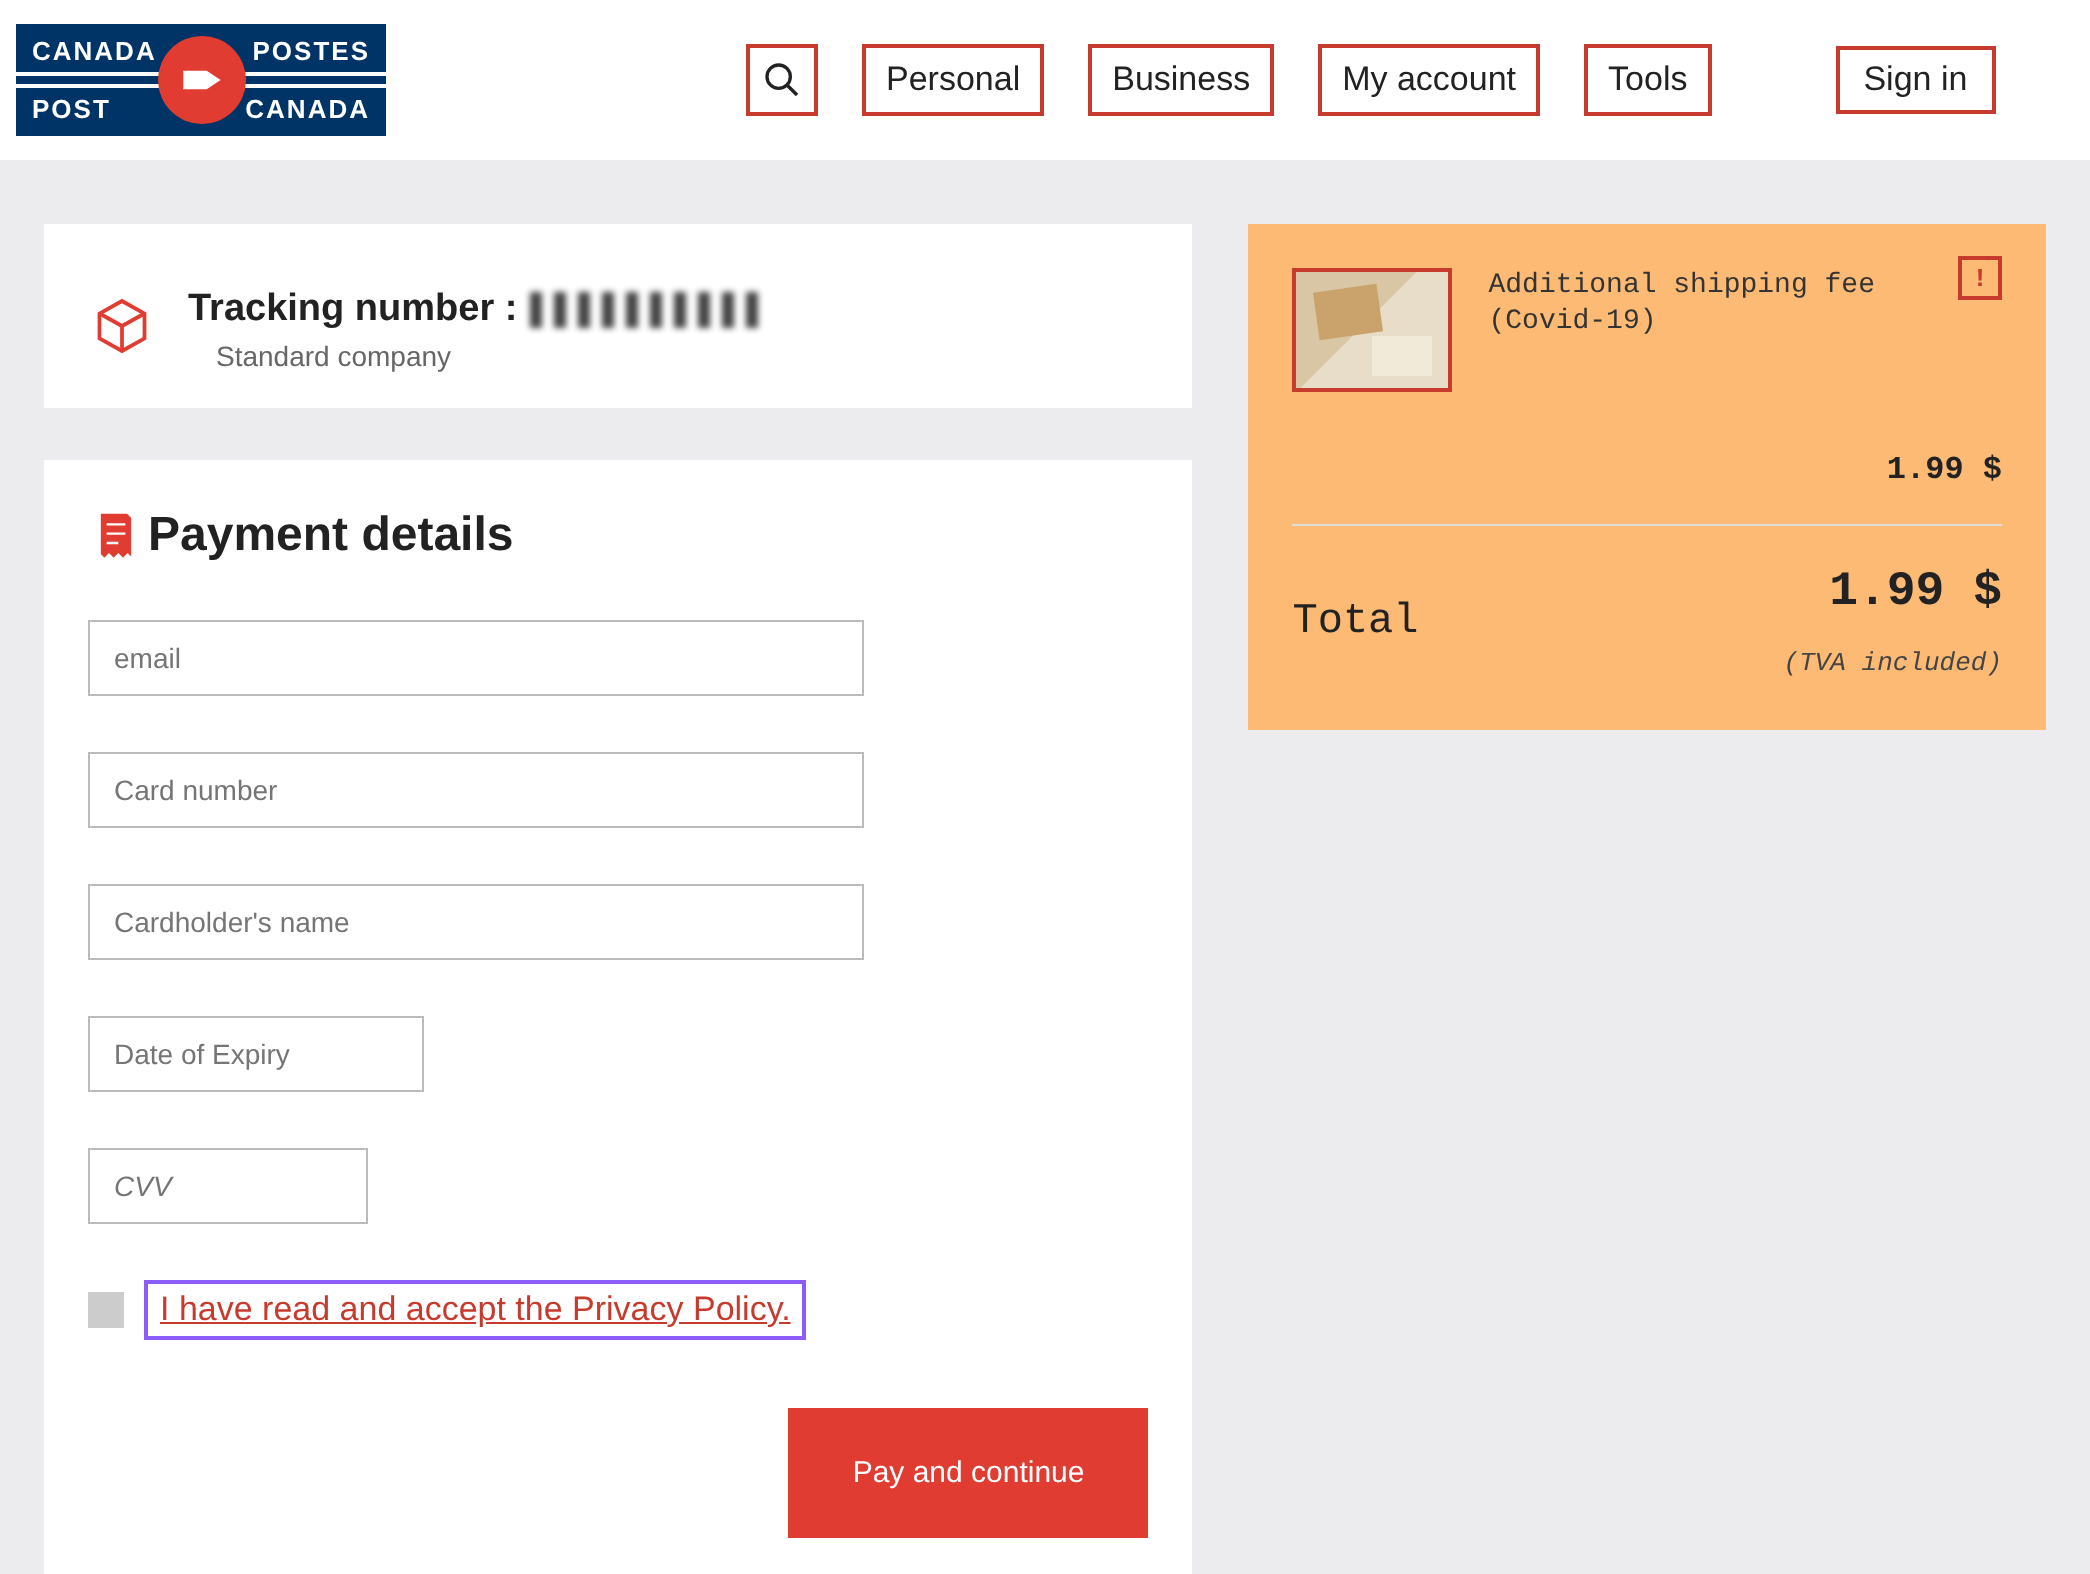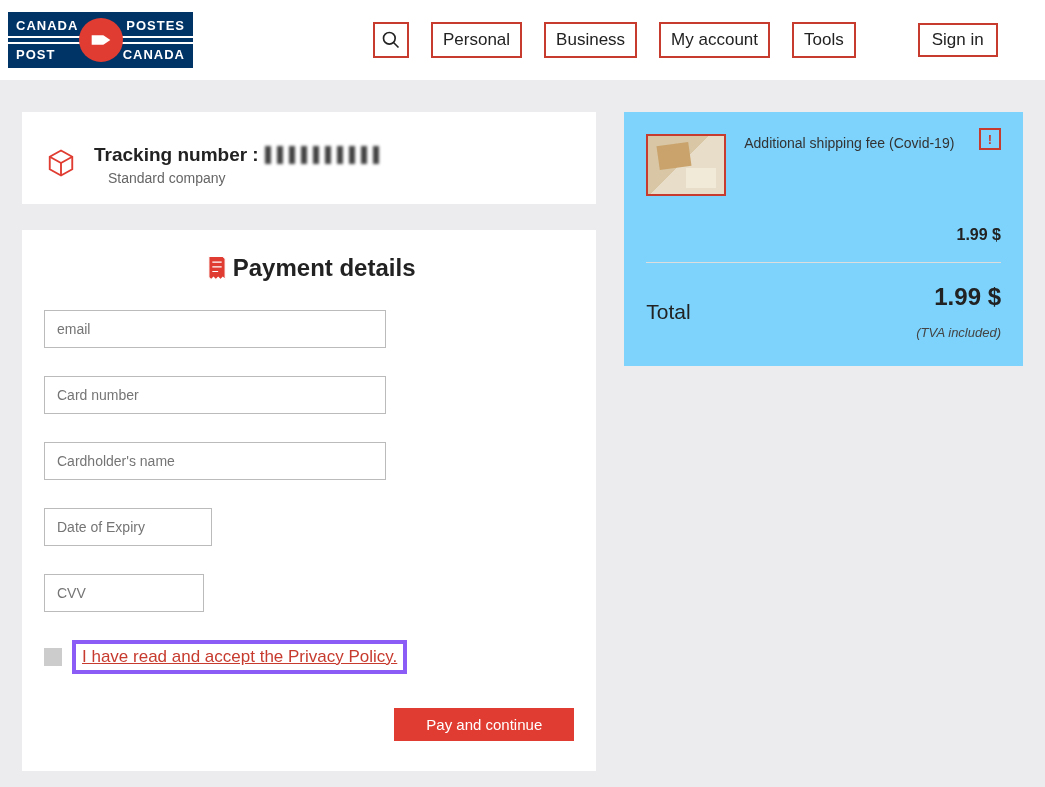--- a/index.html
+++ b/index.html
@@ -27,38 +27,38 @@
   
   .tracking-card { background: #fff; padding: 32px 24px 18px 24px; display: flex; align-items: center; gap: 18px; }
   .pkg-icon svg { width: 30px; height: 30px; stroke: #e03c31; stroke-width: 1.5; fill: none; }
   .tracking-info { display: flex; flex-direction: column; gap: 4px; }
   .tracking-title { font-size: 19px; font-weight: bold; color: #222; display: flex; align-items: center; gap: 6px; }
   .tracking-num { display: inline-block; width: 120px; height: 18px; background: repeating-linear-gradient(90deg, #222 0 6px, transparent 6px 12px); filter: blur(1.5px); opacity: 0.85; }
   .tracking-sub { font-size: 14px; color: #666; margin-left: 14px; }
   
   
   .payment-card { background: #fff; padding: 24px 22px 30px 22px; }
-  .payment-head { display: flex; align-items: center; gap: 2px; margin-bottom: 28px; justify-content: center; }
+  .payment-head { display: flex; align-items: center; gap: 2px; margin-bottom: 28px; }
   .payment-head svg { width: 28px; height: 28px; fill: #e03c31; }
   .payment-title { font-size: 24px; font-weight: bold; color: #222; }
   
   .field { display: block; border: 1px solid #bbb; padding: 10px 12px; font-size: 14px; color: #888; background: #fff; margin-bottom: 28px; outline: none; }
-  .field-full { width: 342px; }
+  .field-full { width: 388px; }
   .field-med { width: 168px; }
-  .field-sm { width: 160px; }
+  .field-sm { width: 140px; font-style: italic; }
   
   .privacy-row { display: flex; align-items: center; gap: 10px; margin-top: 6px; margin-bottom: 34px; }
   .checkbox { width: 18px; height: 18px; background: #ccc; border: none; cursor: pointer; }
-  .privacy-label { border: 4px solid #8b5cf6; padding: 3px 6px; font-size: 17px; color: #c73b2f; text-decoration: underline; cursor: pointer; }
+  .privacy-label { border: 2px solid #8b5cf6; padding: 3px 6px; font-size: 17px; color: #c73b2f; text-decoration: underline; cursor: pointer; }
   
-  .pay-btn { float: right; background: #e03c31; color: #fff; border: none; padding: 8px 32px; font-size: 15px; cursor: pointer; }
+  .pay-btn { float: right; background: #e03c31; color: #fff; border: none; padding: 24px 32px; font-size: 15px; cursor: pointer; }
   .clearfix::after { content: ""; display: table; clear: both; }
   
   
-  .summary-card { background: #7dd3fc; padding: 22px 22px 26px 22px; }
+  .summary-card { background: #fdba74; padding: 22px 22px 26px 22px; font-family: Liberation Mono, monospace; }
   .summary-row1 { display: flex; align-items: flex-start; gap: 18px; position: relative; }
   .summary-thumb { width: 80px; height: 62px; border: 2px solid #c73b2f; background: linear-gradient(135deg, #d9c6a5 0%, #d9c6a5 45%, #e8ddc9 45%, #e8ddc9 100%); position: relative; flex-shrink: 0; }
   .summary-thumb::before { content: ""; position: absolute; left: 10px; top: 8px; width: 32px; height: 24px; background: #c9a36b; transform: rotate(-8deg); }
   .summary-thumb::after { content: ""; position: absolute; right: 8px; bottom: 6px; width: 30px; height: 20px; background: #f2ead8; }
   .summary-desc { font-size: 14px; color: #333; line-height: 1.3; flex: 1; }
   .summary-warn { position: absolute; right: 0; top: -6px; width: 22px; height: 22px; border: 2px solid #c73b2f; display: flex; align-items: center; justify-content: center; font-size: 13px; color: #c73b2f; font-weight: bold; cursor: pointer; }
   .summary-price { text-align: right; font-size: 16px; font-weight: bold; color: #222; margin-top: 30px; }
   .summary-divider { height: 1px; background: #ddd; margin: 18px 0 20px 0; }
   .summary-total-row { display: flex; justify-content: space-between; align-items: center; }
   .summary-total-label { font-size: 21px; color: #222; }

